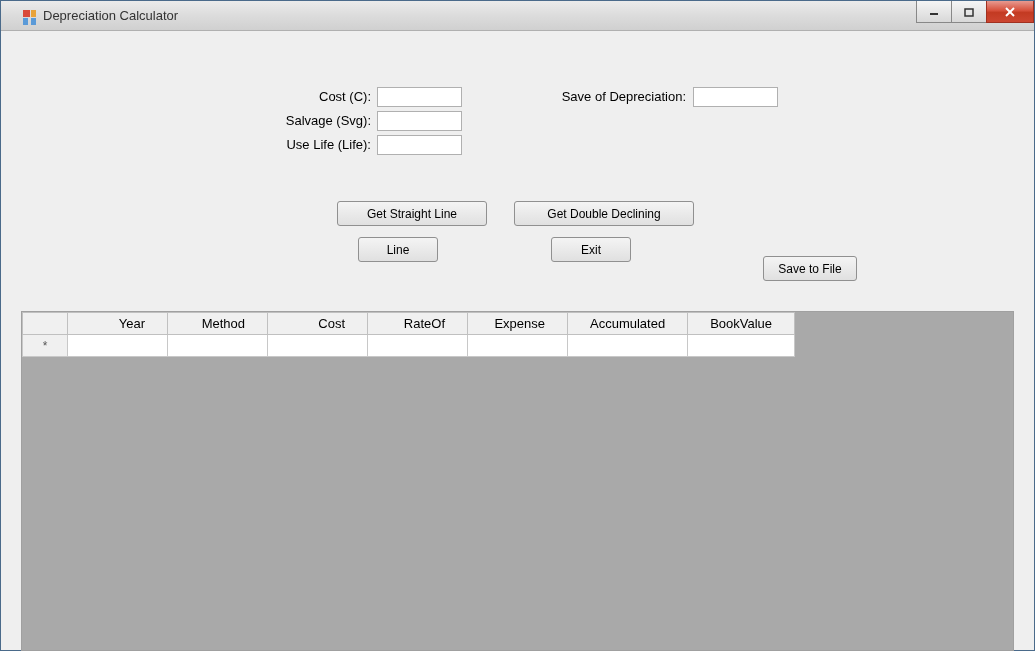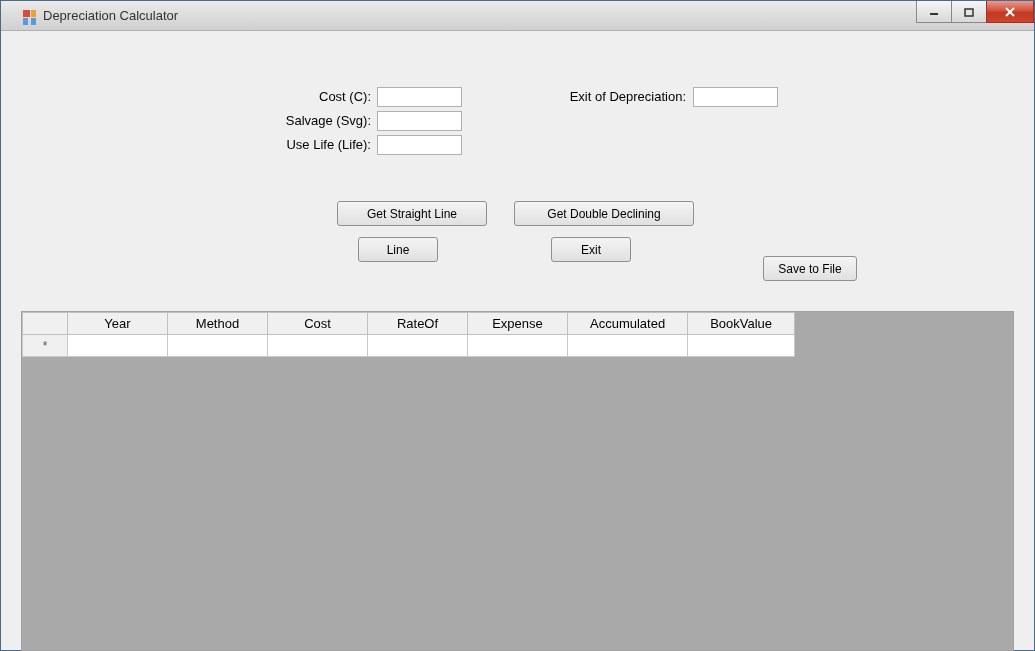--- a/index.html
+++ b/index.html
@@ -132,21 +132,21 @@
     }
     .grid {
       border-collapse: collapse;
       background: #fff;
     }
     .grid th {
       background: #f0f0f0;
       border: 1px solid #c0c0c0;
       padding: 3px 22px;
       font-weight: normal;
-      text-align: center;
+      text-align: right;
       font-size: 13px;
       height: 20px;
     }
     .grid td {
       border: 1px solid #c8c8c8;
       background: #fff;
       height: 22px;
       padding: 2px 6px;
     }
     .row-header {
@@ -192,21 +192,21 @@
 
       <span class="label" style="left:230px; top:38px; width:120px;">Cost (C):</span>
       <input class="textbox" style="left: 356px; top: 36px;" value="">
 
       <span class="label" style="left:230px; top:62px; width:120px;">Salvage (Svg):</span>
       <input class="textbox" style="left: 356px; top: 60px;" value="">
 
       <span class="label" style="left:230px; top:86px; width:120px;">Use Life (Life):</span>
       <input class="textbox" style="left: 356px; top: 84px;" value="">
 
-      <span class="label" style="left:495px; top:38px; width:170px;">Exit of Depreciation:</span>
+      <span class="label" style="left:495px; top:38px; width:170px;">Save of Depreciation:</span>
       <input class="textbox" style="left: 672px; top: 36px;" value="">
 
       <div class="btn" style="left:316px; top:150px; width:150px;">Get Straight Line</div>
       <div class="btn" style="left:493px; top:150px; width:180px;">Get Double Declining</div>
       <div class="btn" style="left:337px; top:186px; width:80px;">Line</div>
       <div class="btn" style="left:530px; top:186px; width:80px;">Exit</div>
       <div class="btn" style="left:742px; top:205px; width:94px;">Save to File</div>
     </div>
 
     <div class="grid-container">

